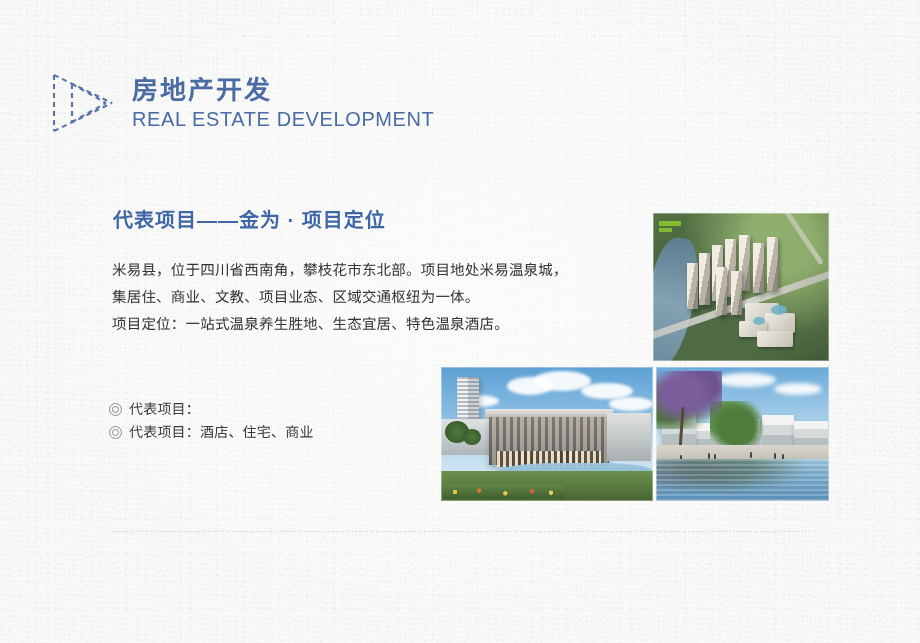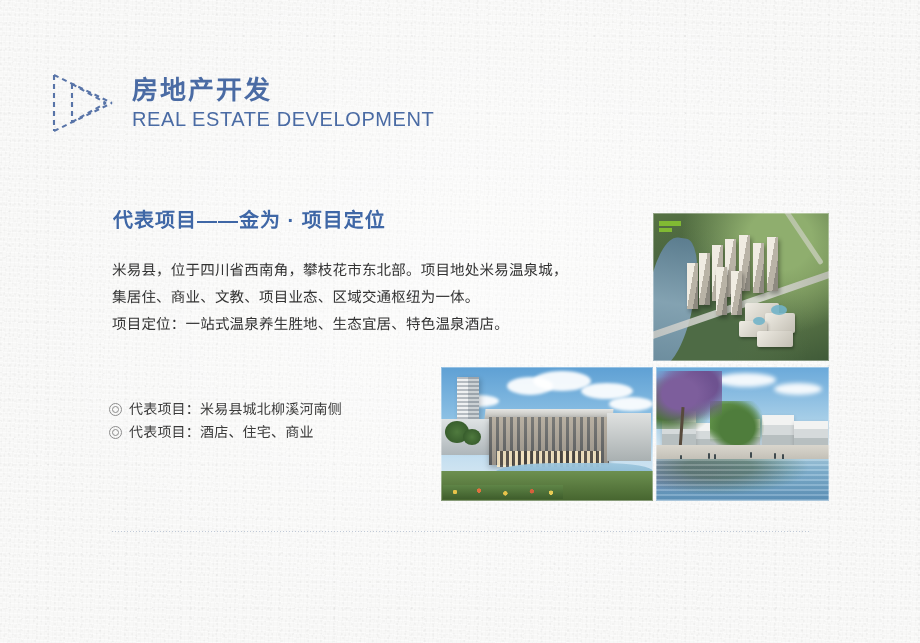--- a/index.html
+++ b/index.html
@@ -293,21 +293,20 @@
 <div id="intro" class="layer">
   <p>米易县，位于四川省西南角，攀枝花市东北部。项目地处米易温泉城，</p>
   <p>集居住、商业、文教、项目业态、区域交通枢纽为一体。</p>
   <p>项目定位：一站式温泉养生胜地、生态宜居、特色温泉酒店。</p>
 </div>
 
 <div id="facts" class="layer">
   <div class="fact">
     <span class="bullet"></span>
     <span class="fact-label">代表项目：</span>
-    <span class="fact-value">米易县城北柳溪河南侧</span>
   </div>
   <div class="fact">
     <span class="bullet"></span>
     <span class="fact-label">代表项目：</span>
     <span class="fact-value">酒店、住宅、商业</span>
   </div>
 </div>
 
 <div class="photo layer" id="photo-aerial">
   <div class="base"></div>

